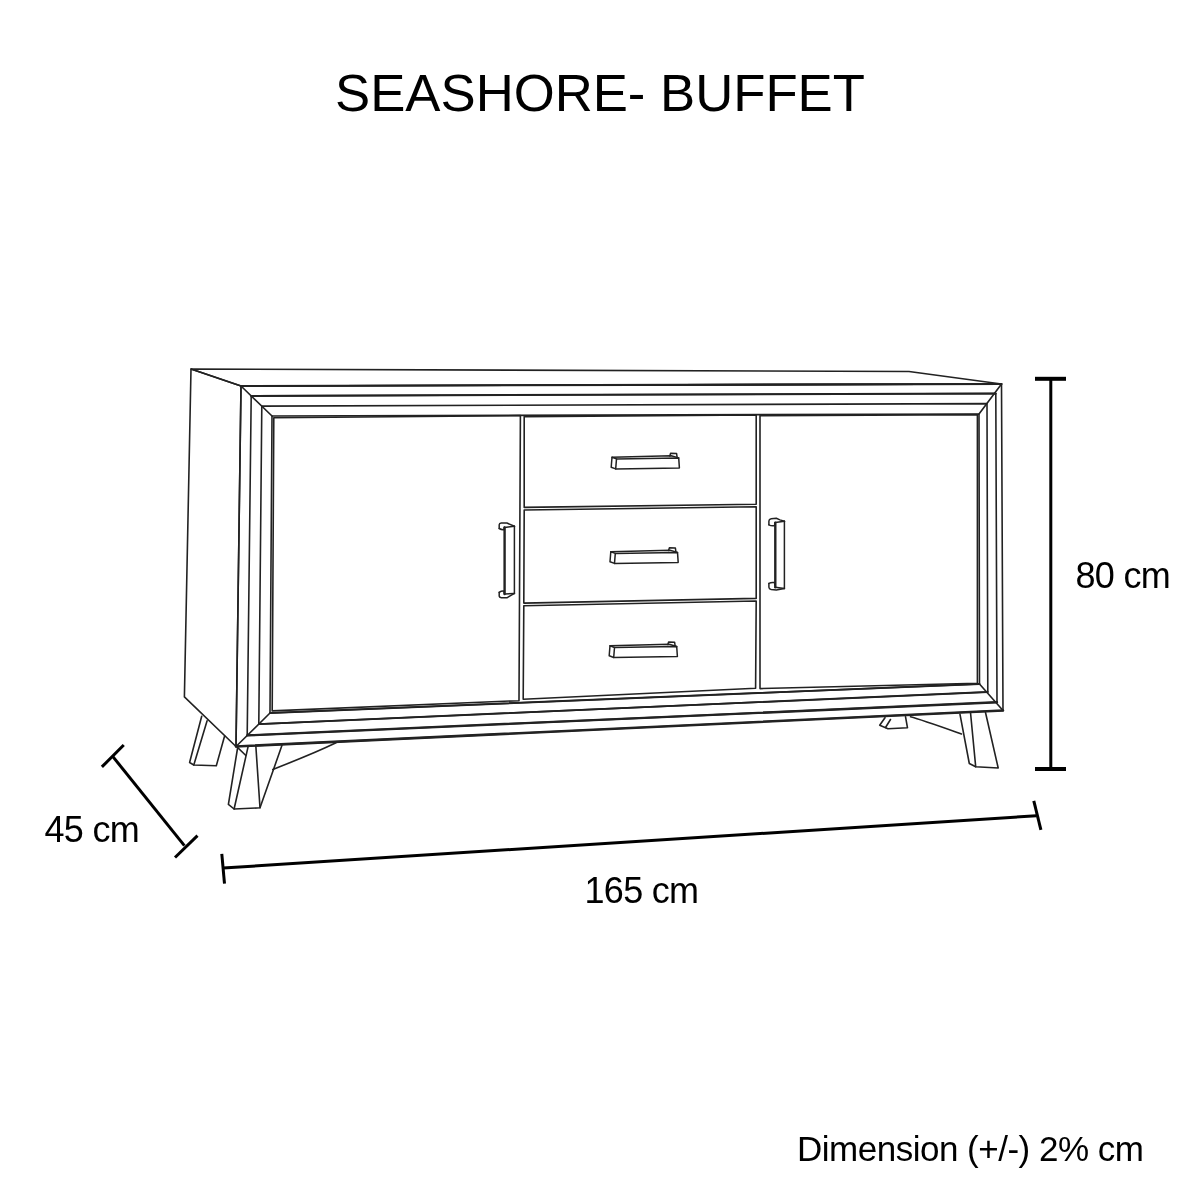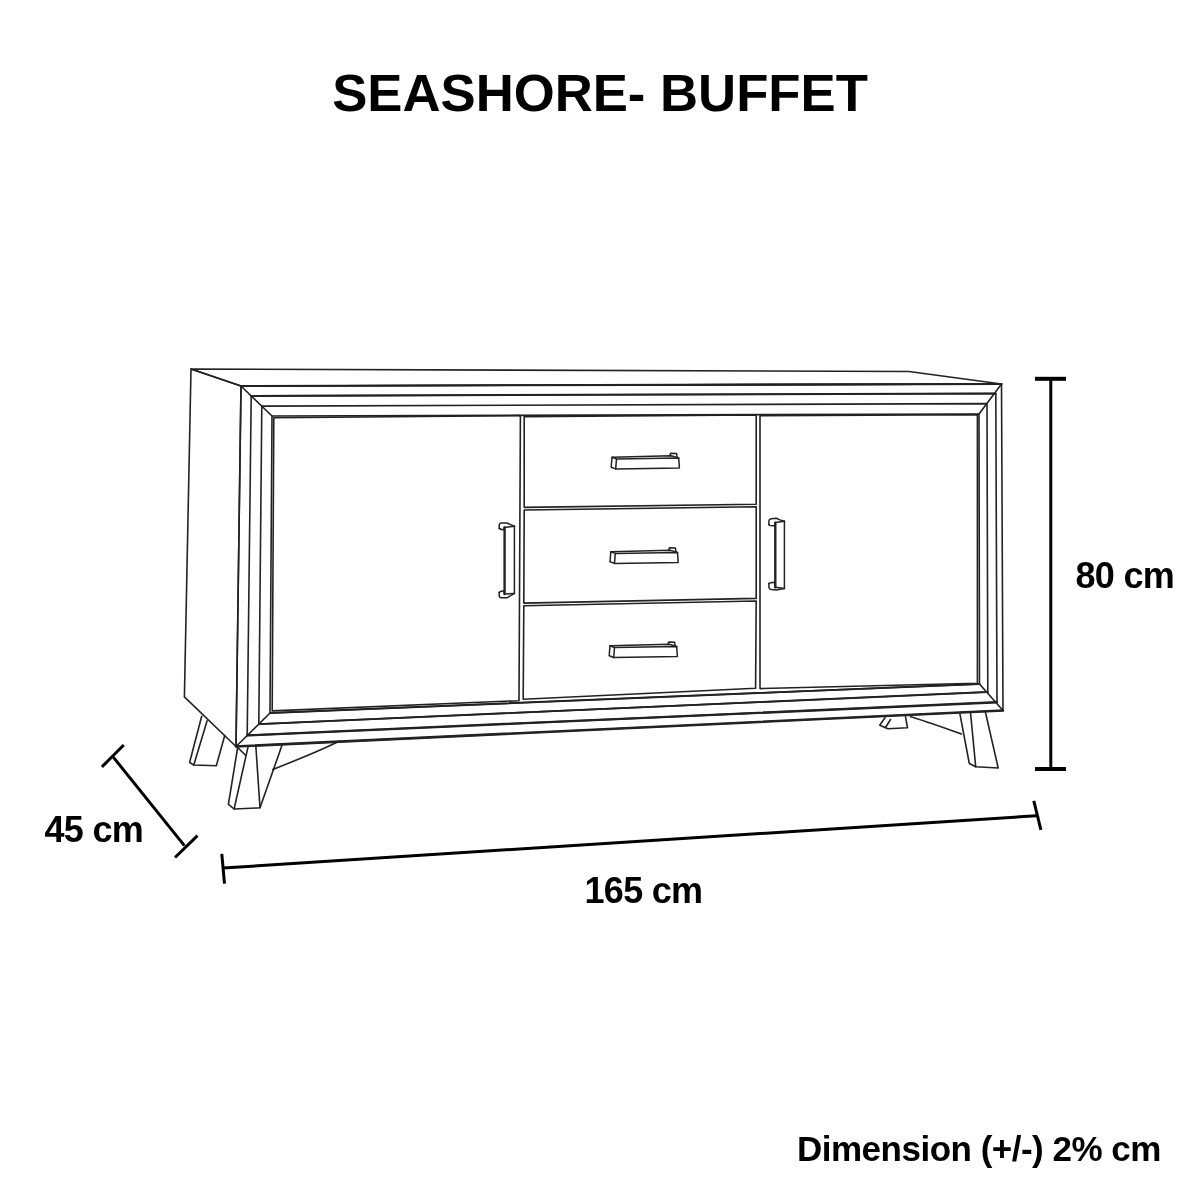--- a/index.html
+++ b/index.html
@@ -1,16 +1,16 @@
 <!DOCTYPE html>
 <html><head>
 <meta charset="utf-8">
 <style>
   html,body{margin:0;padding:0;background:#ffffff;}
-  .page{width:1200px;height:1200px;position:relative;background:#fff;font-family:"Liberation Sans",sans-serif;font-weight:bold;}
+  .page{width:1200px;height:1200px;position:relative;background:#fff;font-family:"Liberation Sans",sans-serif;}
   svg{position:absolute;left:0;top:0;}
   text{fill:#000;}
 </style>
 </head>
 <body>
 <div class="page">
 <svg width="1200" height="1200" viewBox="0 0 1200 1200">
 
   <text x="600" y="111" font-size="52.7" text-anchor="middle" letter-spacing="0">SEASHORE- BUFFET</text>
 

